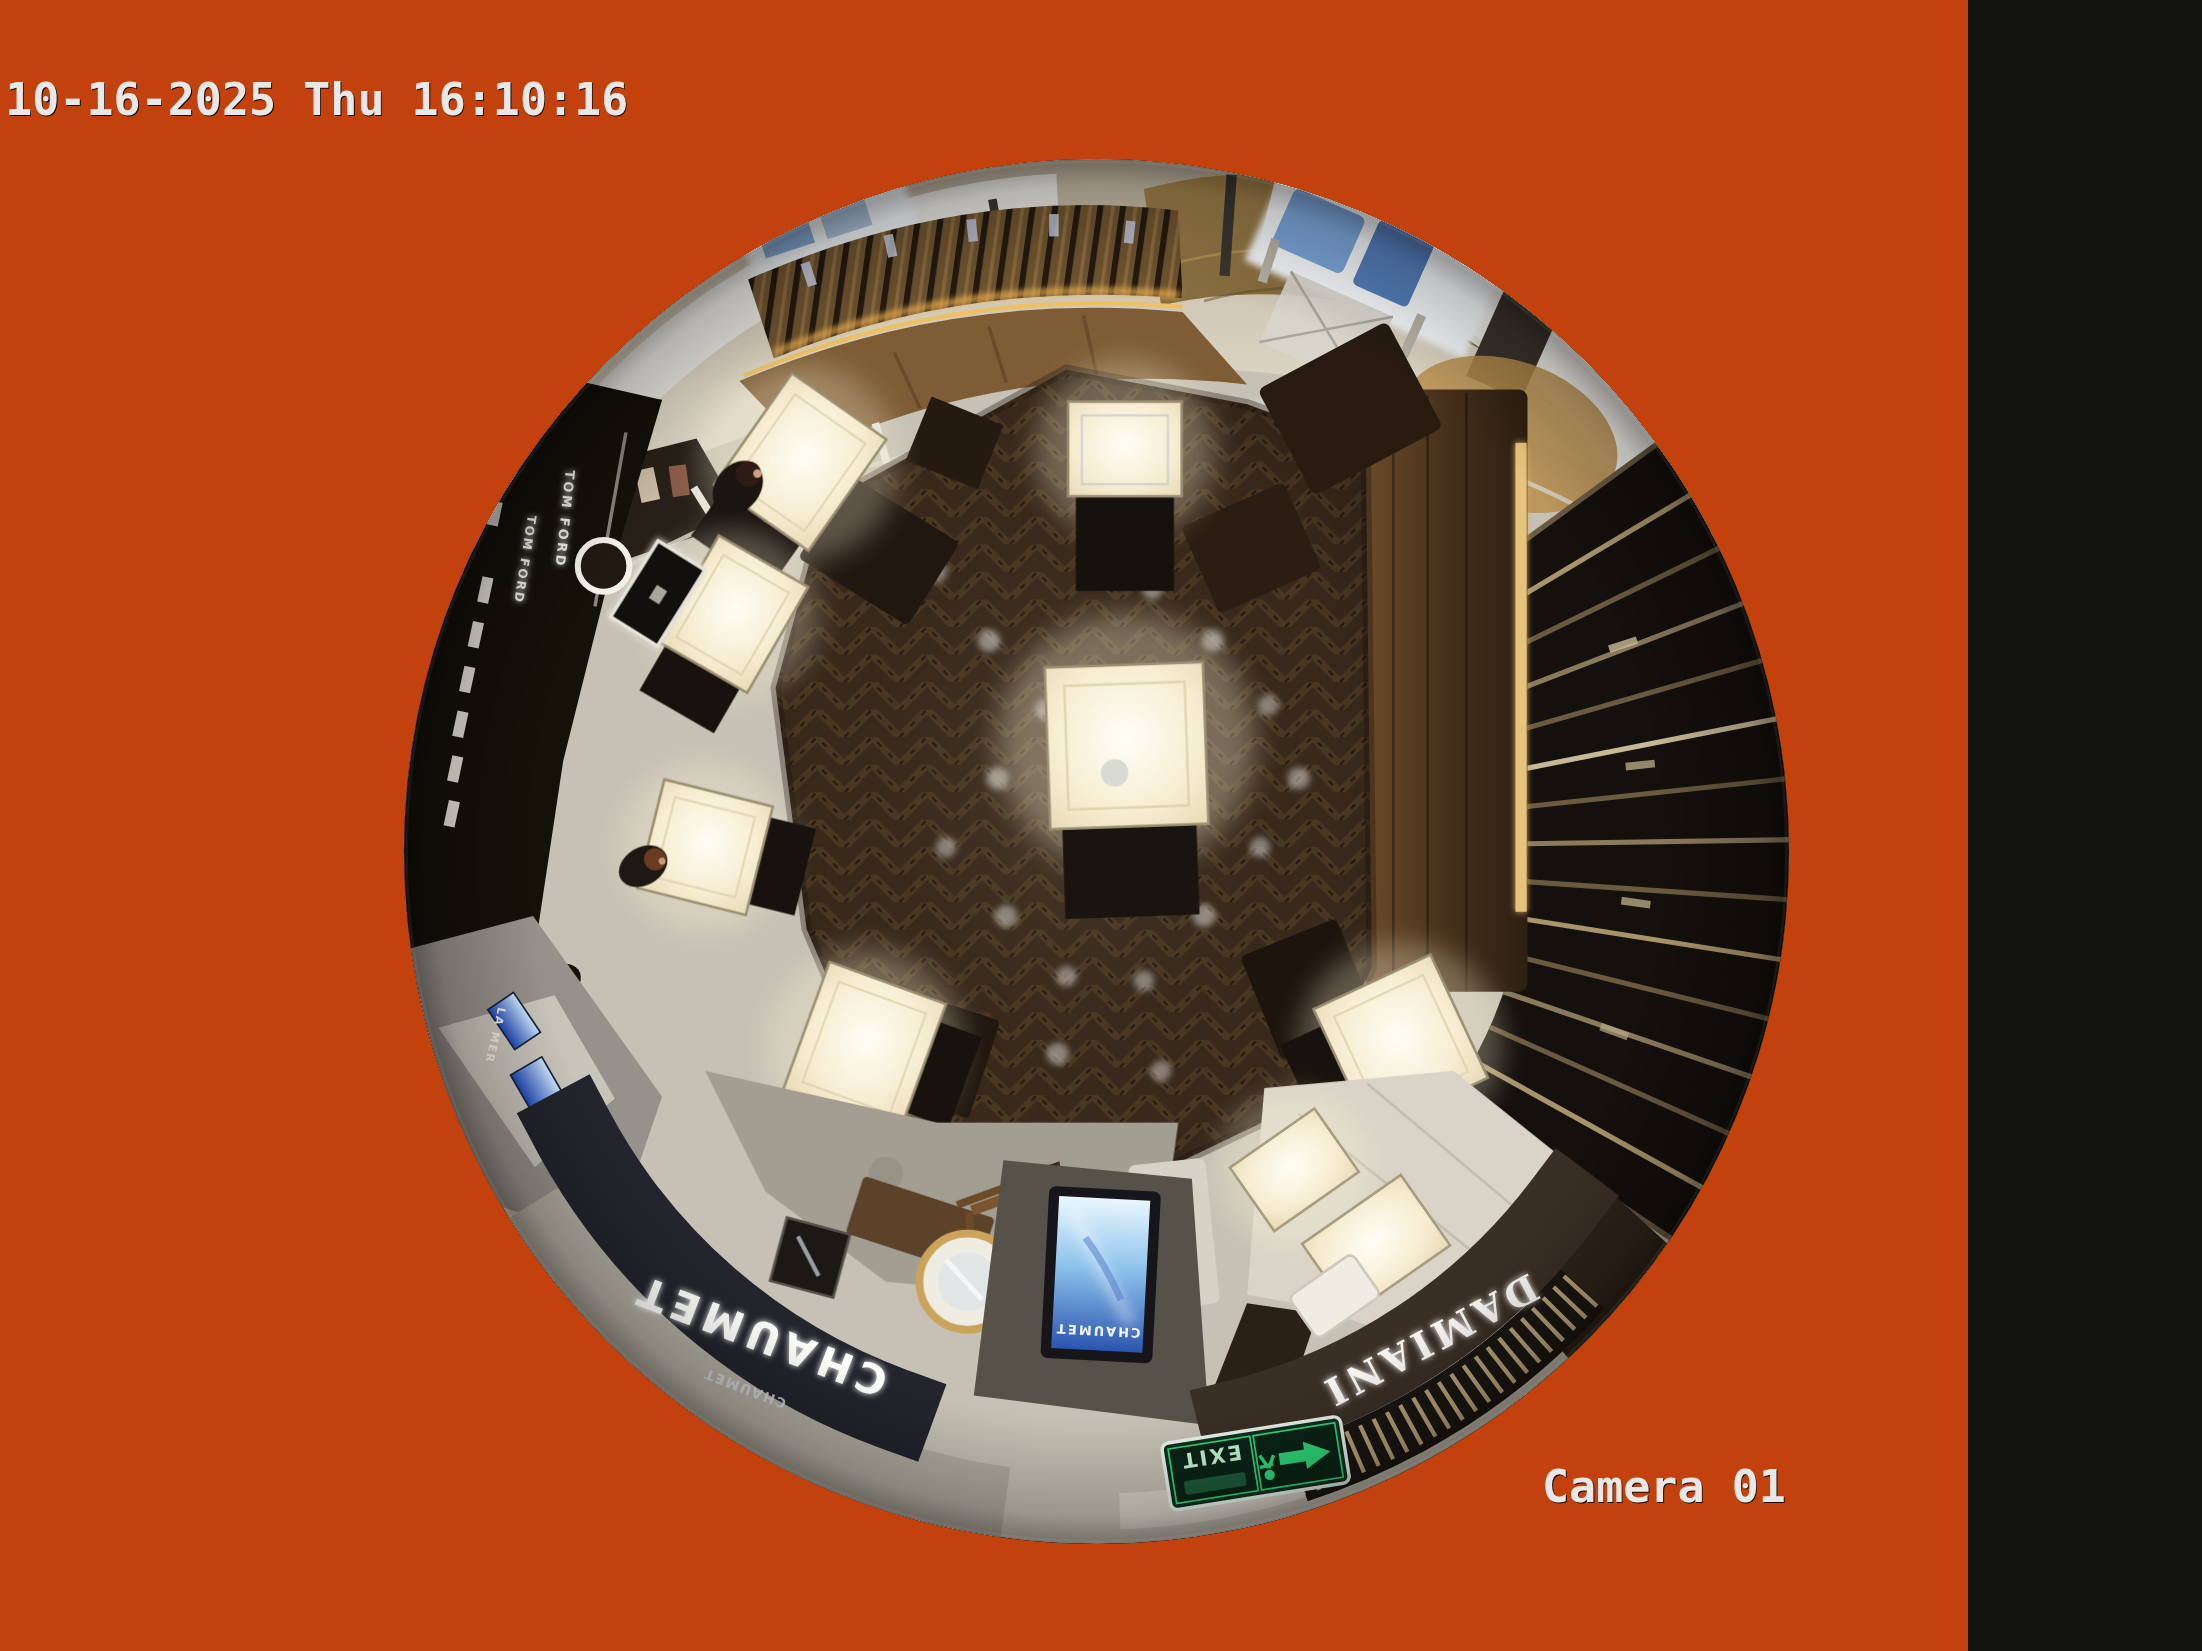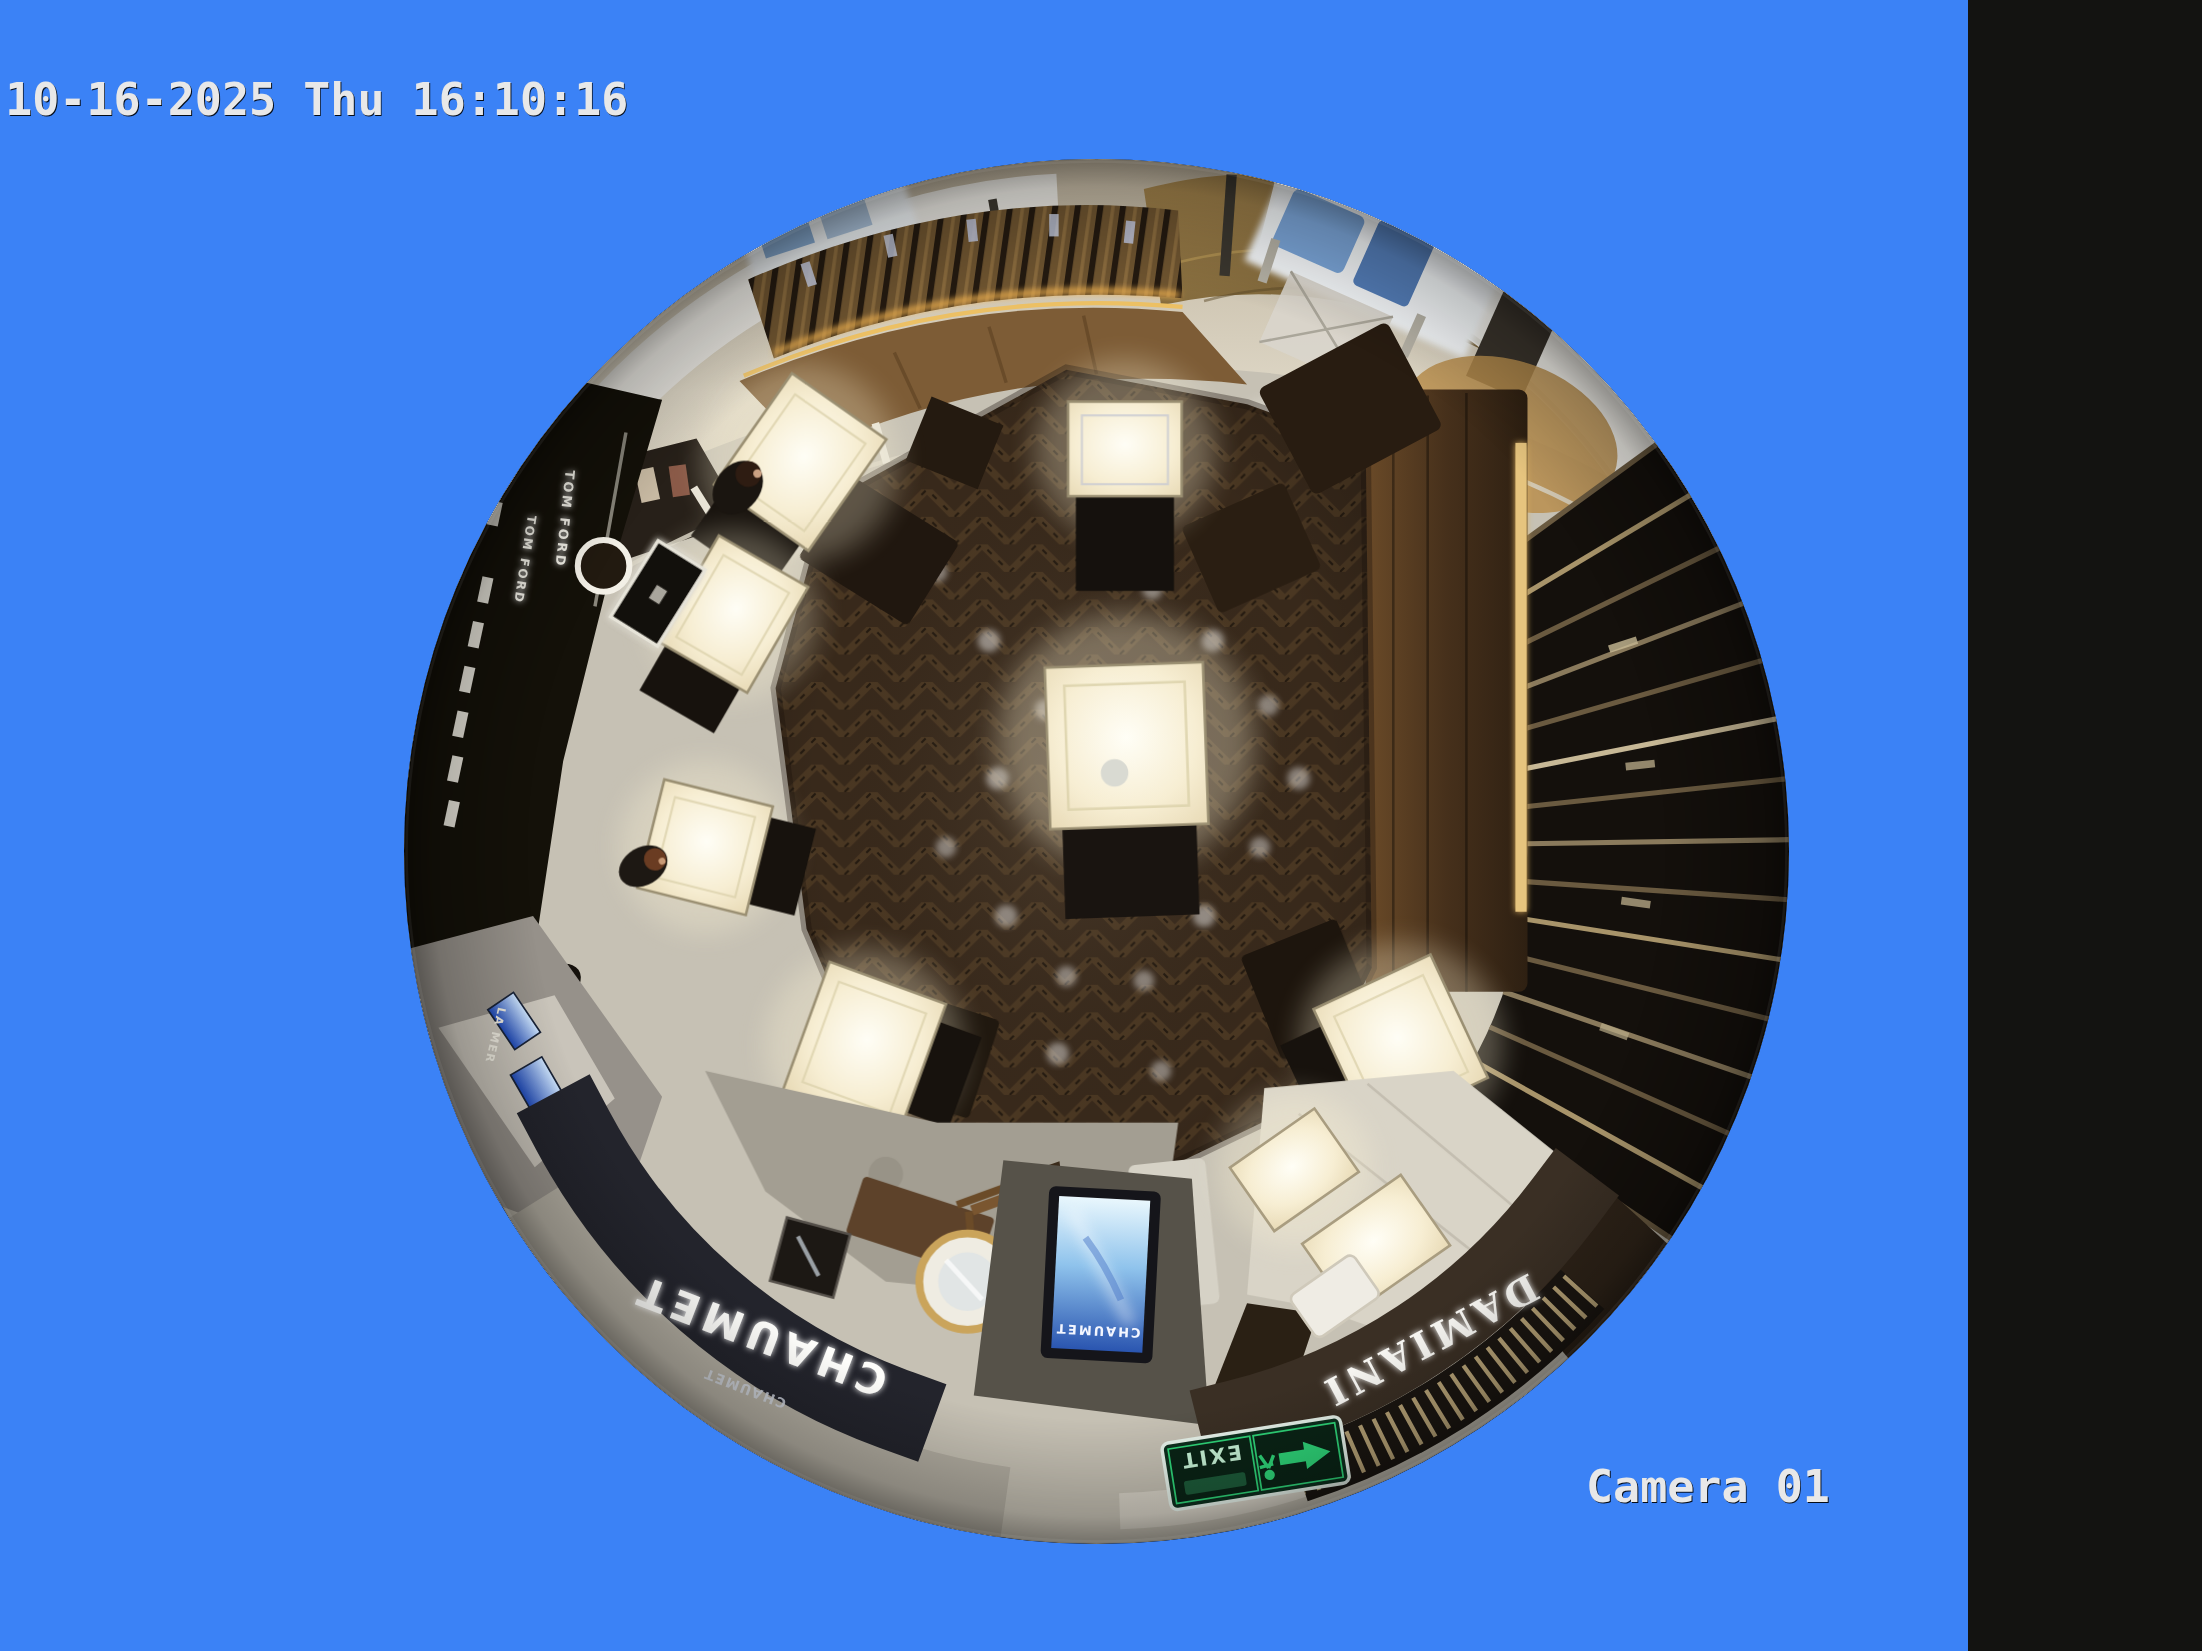--- a/index.html
+++ b/index.html
@@ -1,22 +1,22 @@
 <!DOCTYPE html>
 <html style="font-size:13.8px"><head>
 <meta charset="utf-8">
 <style>
   html,body{margin:0;padding:0;background:#131311;}
-  .stage{position:relative;width:1968px;height:1652px;background:#3b82f6;overflow:hidden;
+  .stage{position:relative;width:1968px;height:1652px;background:#c2410c;overflow:hidden;
          font-family:"DejaVu Sans",sans-serif;}
   .osd{position:absolute;font-family:"DejaVu Sans Mono",monospace;font-weight:700;
        font-size:45px;line-height:1;color:#e8e8e8;letter-spacing:0px;
        text-shadow:0.9px 0.9px 0 rgba(0,0,0,.9);white-space:pre;}
   #osd-ts{left:5.2px;top:77px;}
-  #osd-cam{left:1586px;top:1464px;}
+  #osd-cam{left:1542px;top:1464px;}
   .fisheye{position:absolute;left:404px;top:159px;width:1385px;height:1385px;
            border-radius:50%;overflow:hidden;background:#0a0a09;}
   svg text{user-select:none;}
 </style>
 </head>
 <body>
 
 <div class="stage">
 
   <div class="osd" id="osd-ts">10-16-2025 Thu 16:10:16</div>

